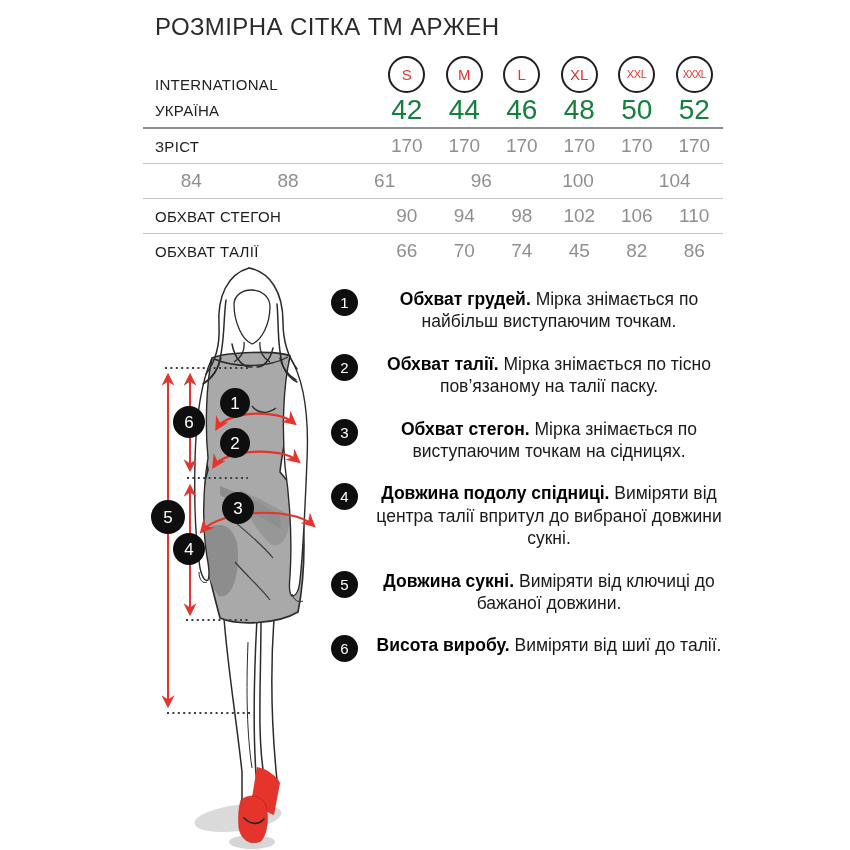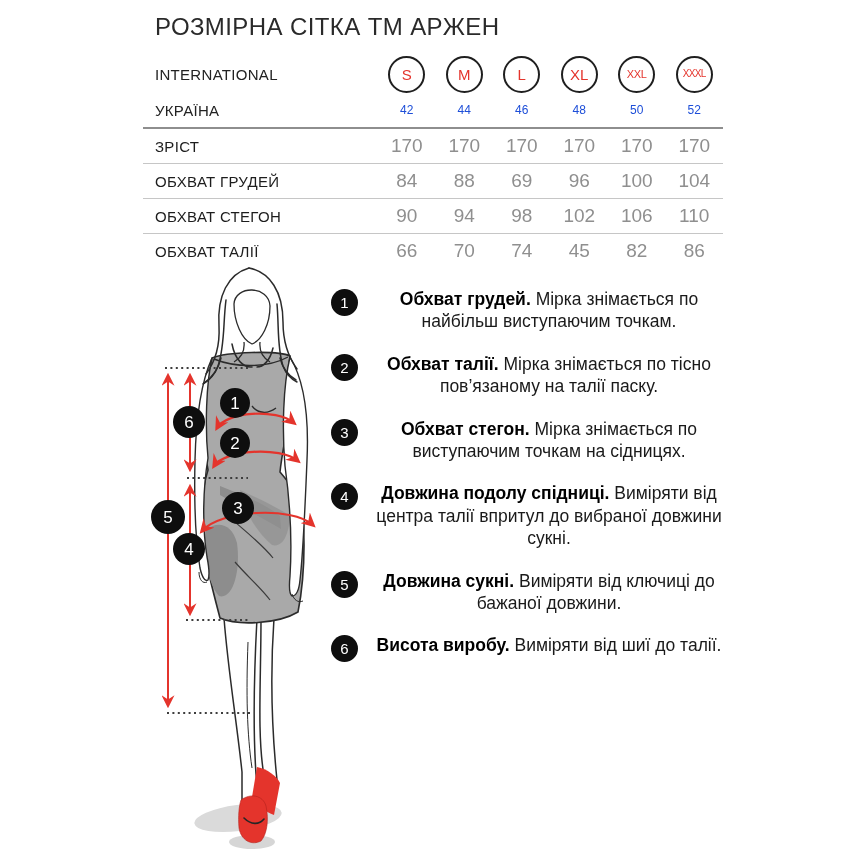--- a/index.html
+++ b/index.html
@@ -9,27 +9,27 @@
   }
   .title{
     position:absolute;left:155px;top:13px;margin:0;
     font-size:24px;font-weight:400;letter-spacing:.4px;color:#2a2a2a;
   }
   
   .grid{position:absolute;left:143px;top:55px;width:580px;}
   .row{display:flex;align-items:center;}
   .row .lbl{width:235px;padding-left:12px;box-sizing:border-box;font-size:15px;letter-spacing:.3px;color:#222;}
   .row .cell{flex:1;text-align:center;display:flex;align-items:center;justify-content:center;}
-  .row-intl{height:38px;}
+  .row-intl{height:38px;align-items:flex-end;}
   .row-ukr{height:34px;}
   .t-row{height:34px;border-top:1px solid #c6c6c6;}
   .t-row.first{border-top:2px solid #8e8e8e;align-items:center;}
   .t-row .lbl{font-size:15px;color:#1d1d1d;}
   .t-row .val{font-size:19px;color:#8f8f8f;}
-  .num{font-size:12px;color:#1d4ed8;}
+  .num{font-size:28px;color:#15803d;}
   .circle{
     display:inline-flex;align-items:center;justify-content:center;
     width:33px;height:33px;border:2px solid #1f1f1f;border-radius:50%;
     color:#e4342c;font-size:15px;line-height:1;
   }
   .circle.sz-xxl{font-size:11px;letter-spacing:-.3px;}
   .circle.sz-xxxl{font-size:10px;letter-spacing:-.6px;}
   
   .notes{position:absolute;left:331px;top:288px;width:396px;}
   .m-item{display:flex;margin-bottom:20px;}
@@ -86,24 +86,23 @@
     <div class="row t-row first">
       <div class="lbl">ЗРІСТ</div>
       <div class="cell val">170</div>
       <div class="cell val">170</div>
       <div class="cell val">170</div>
       <div class="cell val">170</div>
       <div class="cell val">170</div>
       <div class="cell val">170</div>
     </div>
     <div class="row t-row">
-      <div class="lbl">ОБХВАТ ГРУДЕЙ</div>
       <div class="cell val">84</div>
       <div class="cell val">88</div>
-      <div class="cell val">69</div>
+      <div class="cell val">61</div>
       <div class="cell val">96</div>
       <div class="cell val">100</div>
       <div class="cell val">104</div>
     </div>
     <div class="row t-row">
       <div class="lbl">ОБХВАТ СТЕГОН</div>
       <div class="cell val">90</div>
       <div class="cell val">94</div>
       <div class="cell val">98</div>
       <div class="cell val">102</div>

